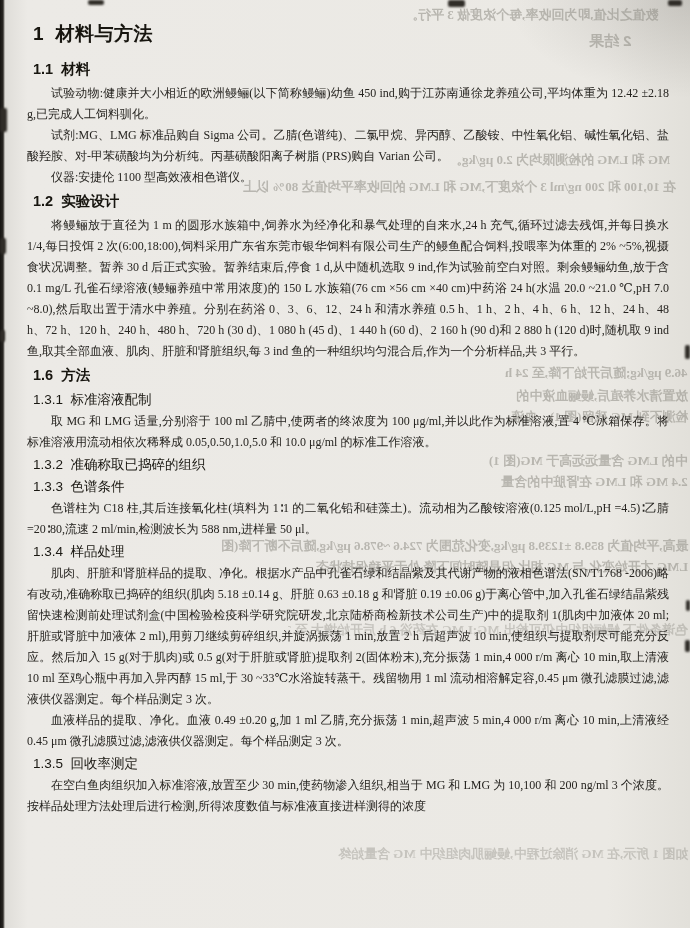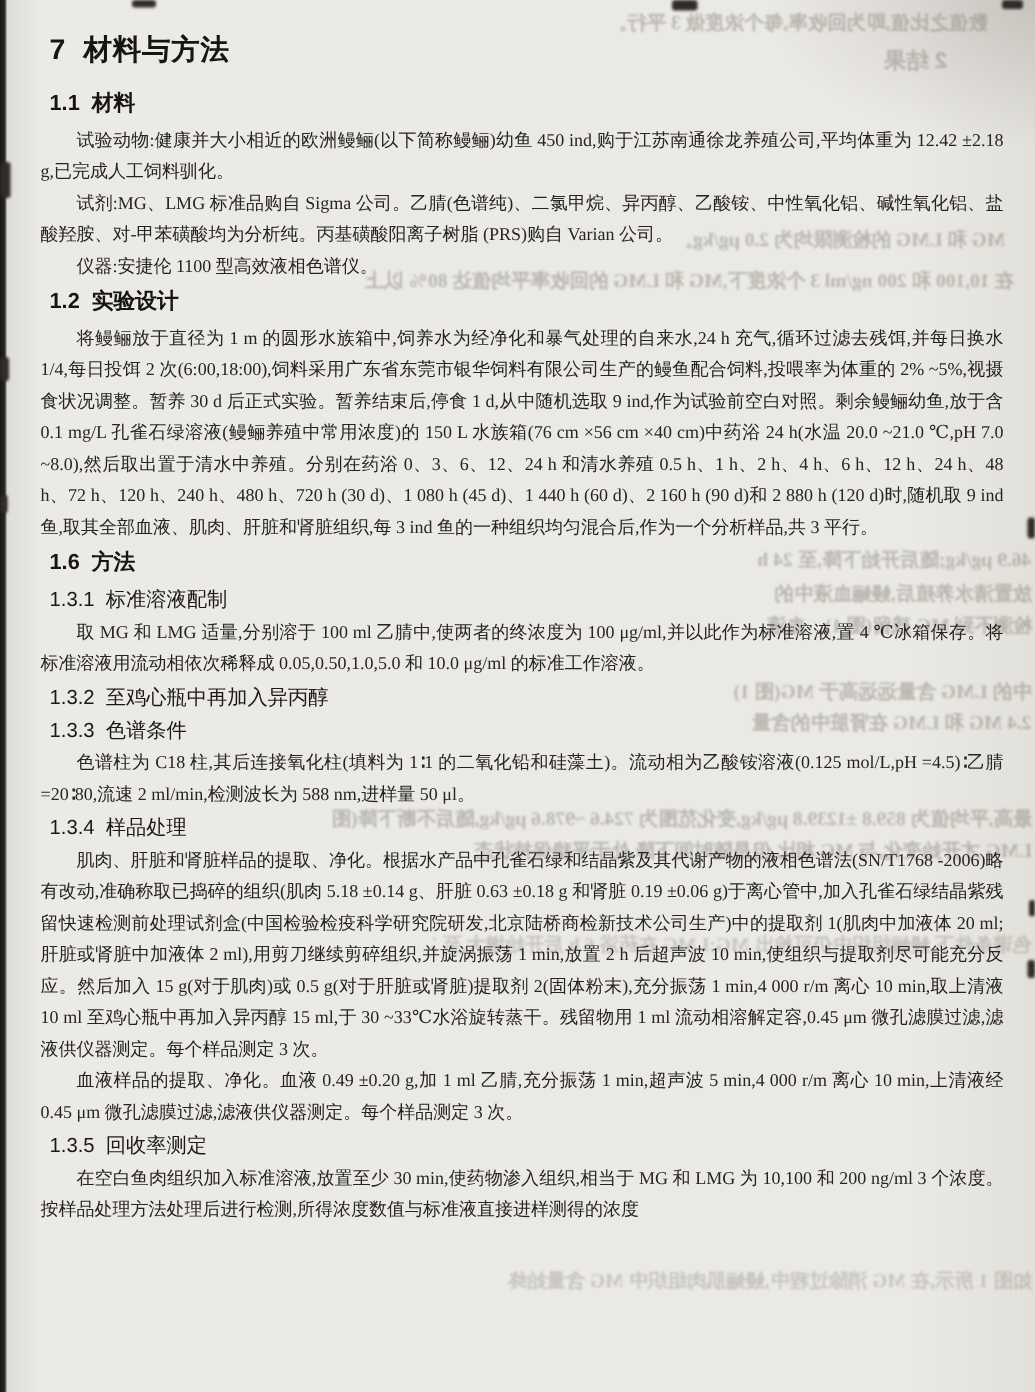--- a/index.html
+++ b/index.html
@@ -71,36 +71,36 @@
   <div class="bleed" style="top:387px;right:2px;max-width:226px;">放置清水养殖后,鳗鲡血液中的</div>
   <div class="bleed" style="top:408px;right:2px;max-width:226px;">检测不到 MG 残留(图 1)。血液</div>
   <div class="bleed" style="top:452px;right:2px;max-width:226px;">中的 LMG 含量远远高于 MG(图 1)</div>
   <div class="bleed" style="top:473px;right:2px;max-width:226px;">2.4  MG 和 LMG 在肾脏中的含量</div>
   <div class="bleed" style="top:537px;right:2px;max-width:600px;">最高,平均值为 859.8 ±1239.8 μg/kg,变化范围为 724.6 ~978.6 μg/kg,随后不断下降(图</div>
   <div class="bleed" style="top:558px;right:2px;max-width:420px;">LMG 才开始变化,与 MG 相比,但是随时间下降,处于平稳保持状态</div>
   <div class="bleed" style="top:621px;right:2px;max-width:400px;opacity:.4;">色谱条件下,鳗鲡组织中仍可检出 MG;LMG 在药浴 6 h 后开始增大,至 24 h 达最大</div>
   <div class="bleed" style="top:845px;right:2px;max-width:480px;opacity:.4;">如图 1 所示,在 MG 消除过程中,鳗鲡肌肉组织中 MG 含量始终</div>
 
   <div class="content">
-    <div class="h1">7  材料与方法</div>
+    <div class="h1">1  材料与方法</div>
 
     <div class="h2">1.1  材料</div>
     <p class="para">试验动物:健康并大小相近的欧洲鳗鲡(以下简称鳗鲡)幼鱼 450 ind,购于江苏南通徐龙养殖公司,平均体重为 12.42 ±2.18 g,已完成人工饲料驯化。</p>
     <p class="para">试剂:MG、LMG 标准品购自 Sigma 公司。乙腈(色谱纯)、二氯甲烷、异丙醇、乙酸铵、中性氧化铝、碱性氧化铝、盐酸羟胺、对-甲苯磺酸均为分析纯。丙基磺酸阳离子树脂 (PRS)购自 Varian 公司。</p>
     <p class="para">仪器:安捷伦 1100 型高效液相色谱仪。</p>
 
     <div class="h2">1.2  实验设计</div>
     <p class="para">将鳗鲡放于直径为 1 m 的圆形水族箱中,饲养水为经净化和暴气处理的自来水,24 h 充气,循环过滤去残饵,并每日换水 1/4,每日投饵 2 次(6:00,18:00),饲料采用广东省东莞市银华饲料有限公司生产的鳗鱼配合饲料,投喂率为体重的 2% ~5%,视摄食状况调整。暂养 30 d 后正式实验。暂养结束后,停食 1 d,从中随机选取 9 ind,作为试验前空白对照。剩余鳗鲡幼鱼,放于含 0.1 mg/L 孔雀石绿溶液(鳗鲡养殖中常用浓度)的 150 L 水族箱(76 cm ×56 cm ×40 cm)中药浴 24 h(水温 20.0 ~21.0 ℃,pH 7.0 ~8.0),然后取出置于清水中养殖。分别在药浴 0、3、6、12、24 h 和清水养殖 0.5 h、1 h、2 h、4 h、6 h、12 h、24 h、48 h、72 h、120 h、240 h、480 h、720 h (30 d)、1&nbsp;080 h (45 d)、1&nbsp;440 h (60 d)、2&nbsp;160 h (90 d)和 2&nbsp;880 h (120 d)时,随机取 9 ind 鱼,取其全部血液、肌肉、肝脏和肾脏组织,每 3 ind 鱼的一种组织均匀混合后,作为一个分析样品,共 3 平行。</p>
 
     <div class="h2">1.6  方法</div>
 
     <div class="h3">1.3.1  标准溶液配制</div>
     <p class="para">取 MG 和 LMG 适量,分别溶于 100 ml 乙腈中,使两者的终浓度为 100 μg/ml,并以此作为标准溶液,置 4 ℃冰箱保存。将标准溶液用流动相依次稀释成 0.05,0.50,1.0,5.0 和 10.0 μg/ml 的标准工作溶液。</p>
 
-    <div class="h3">1.3.2  至鸡心瓶中再加入异丙醇</div>
+    <div class="h3">1.3.2  准确称取已捣碎的组织</div>
 
     <div class="h3">1.3.3  色谱条件</div>
     <p class="para">色谱柱为 C18 柱,其后连接氧化柱(填料为 1∶1 的二氧化铅和硅藻土)。流动相为乙酸铵溶液(0.125 mol/L,pH =4.5)∶乙腈 =20∶80,流速 2 ml/min,检测波长为 588 nm,进样量 50 μl。</p>
 
     <div class="h3">1.3.4  样品处理</div>
     <p class="para">肌肉、肝脏和肾脏样品的提取、净化。根据水产品中孔雀石绿和结晶紫及其代谢产物的液相色谱法(SN/T1768 -2006)略有改动,准确称取已捣碎的组织(肌肉 5.18 ±0.14 g、肝脏 0.63 ±0.18 g 和肾脏 0.19 ±0.06 g)于离心管中,加入孔雀石绿结晶紫残留快速检测前处理试剂盒(中国检验检疫科学研究院研发,北京陆桥商检新技术公司生产)中的提取剂 1(肌肉中加液体 20 ml;肝脏或肾脏中加液体 2 ml),用剪刀继续剪碎组织,并旋涡振荡 1 min,放置 2 h 后超声波 10 min,使组织与提取剂尽可能充分反应。然后加入 15 g(对于肌肉)或 0.5 g(对于肝脏或肾脏)提取剂 2(固体粉末),充分振荡 1 min,4&nbsp;000 r/m 离心 10 min,取上清液 10 ml 至鸡心瓶中再加入异丙醇 15 ml,于 30 ~33℃水浴旋转蒸干。残留物用 1 ml 流动相溶解定容,0.45 μm 微孔滤膜过滤,滤液供仪器测定。每个样品测定 3 次。</p>
     <p class="para">血液样品的提取、净化。血液 0.49 ±0.20 g,加 1 ml 乙腈,充分振荡 1 min,超声波 5 min,4&nbsp;000 r/m 离心 10 min,上清液经 0.45 μm 微孔滤膜过滤,滤液供仪器测定。每个样品测定 3 次。</p>
 
     <div class="h3">1.3.5  回收率测定</div>
     <p class="para">在空白鱼肉组织加入标准溶液,放置至少 30 min,使药物渗入组织,相当于 MG 和 LMG 为 10,100 和 200 ng/ml 3 个浓度。按样品处理方法处理后进行检测,所得浓度数值与标准液直接进样测得的浓度</p>

